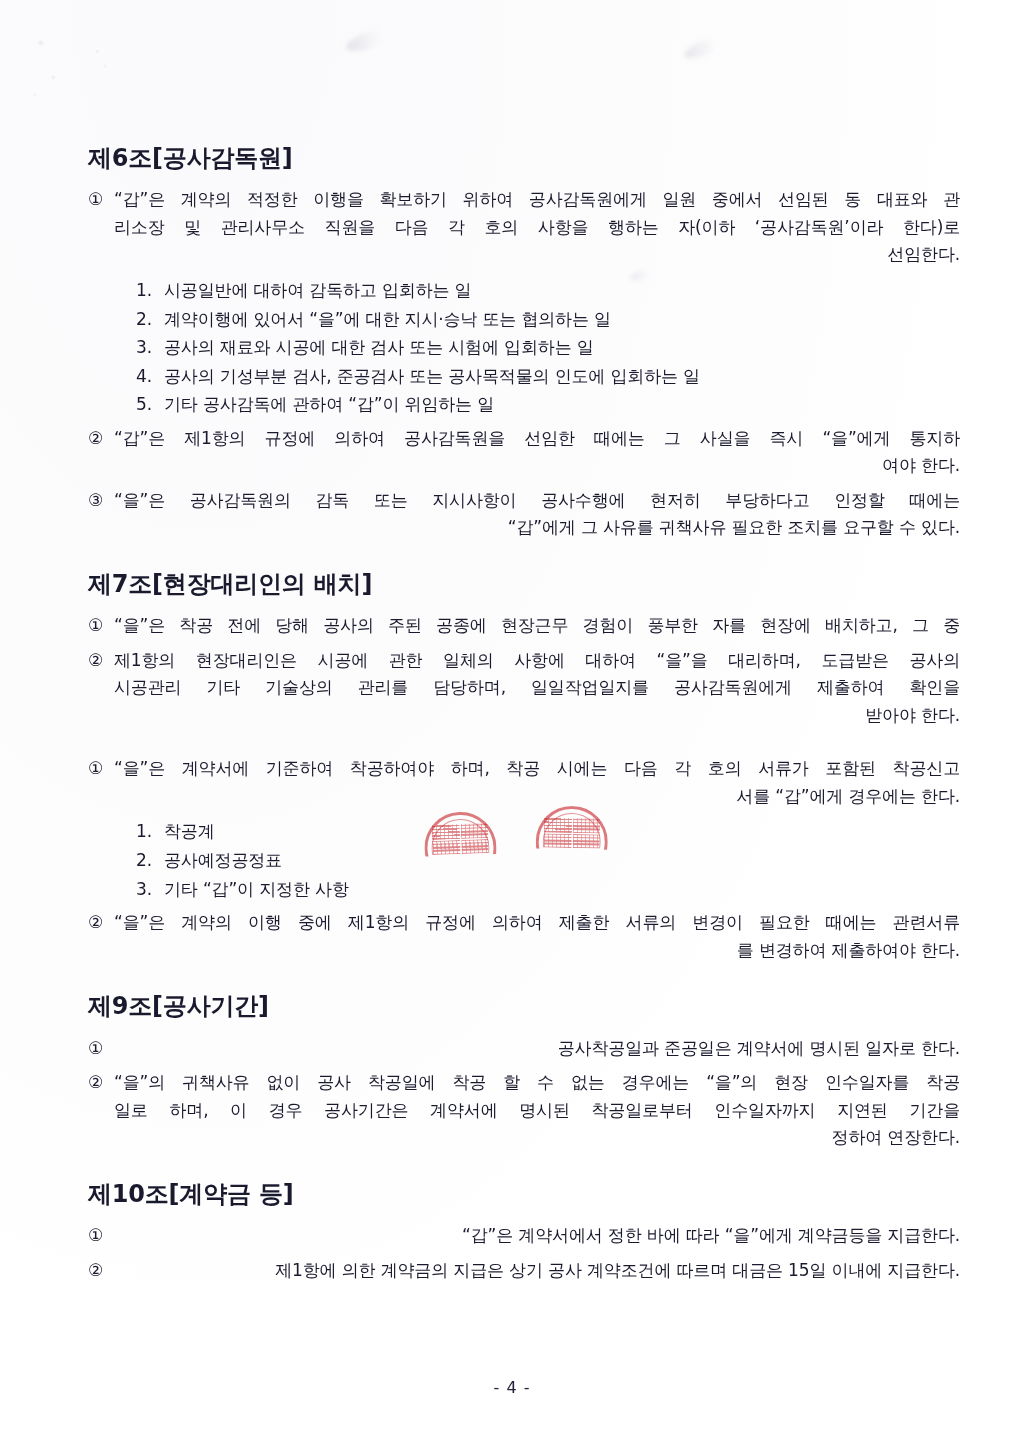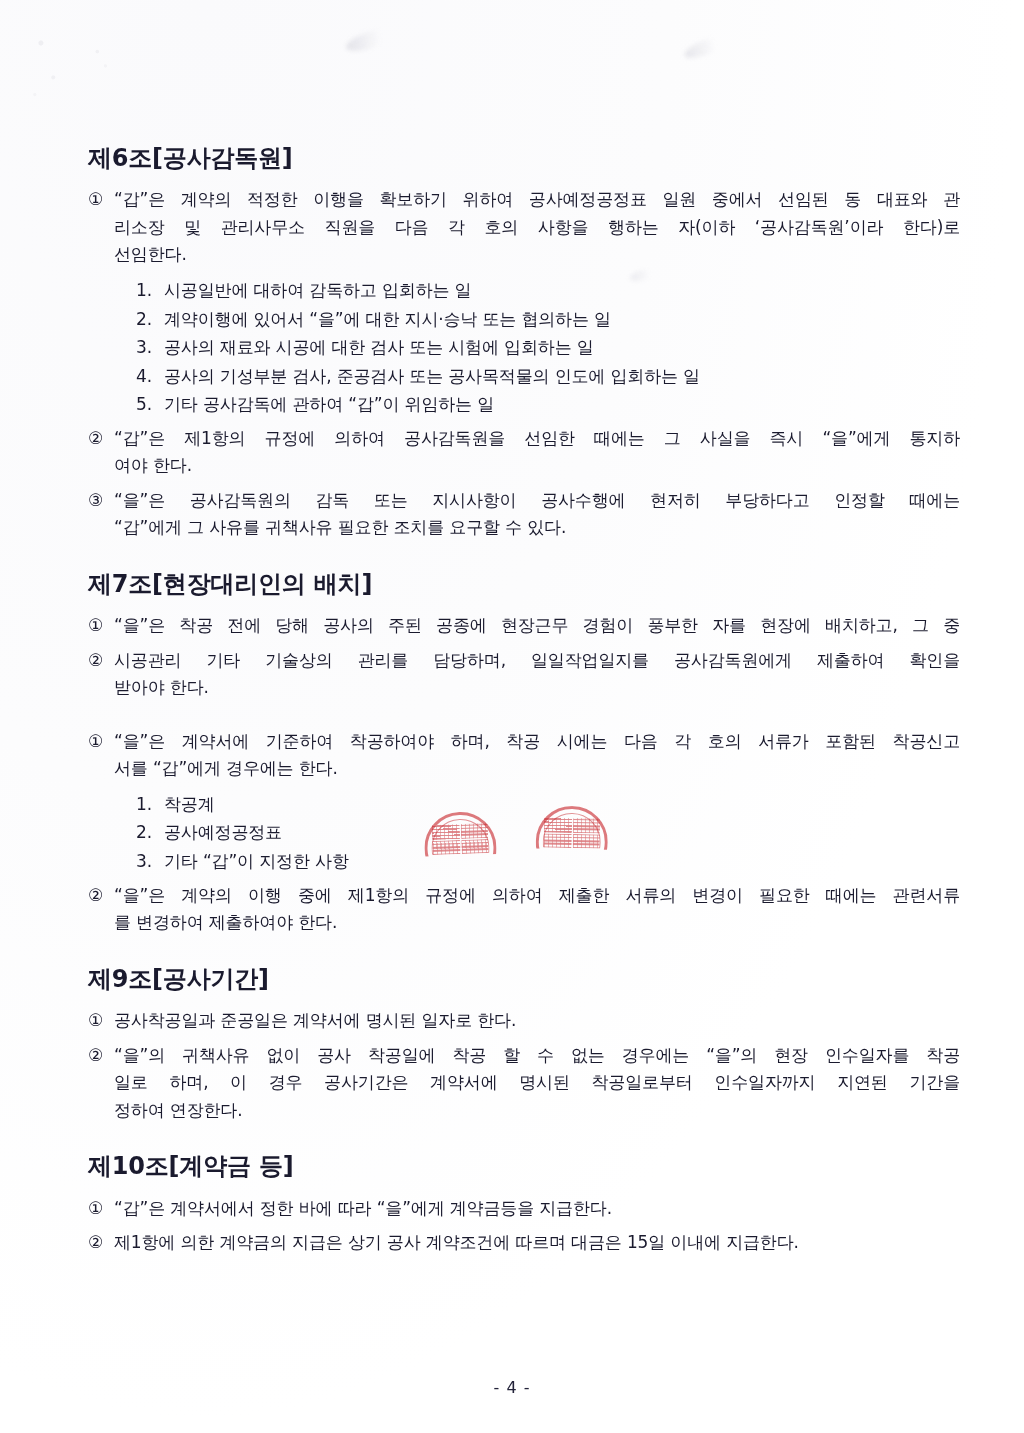--- a/index.html
+++ b/index.html
@@ -83,21 +83,21 @@
     text-align: justify;
     text-justify: inter-character;
     letter-spacing: -0.15px;
     word-break: keep-all;
   }
   .clause .ctext > span { display: block; }
   .clause .ctext > span.j {
     text-align: justify;
     text-align-last: justify;
   }
-  .clause .ctext > span.last { text-align: left; }
+  .clause .ctext > span.last { text-align: right; }
 
   .sublist {
     margin: 2px 0 6px 0;
     padding: 0;
     list-style: none;
   }
   .sublist li {
     display: flex;
     font-size: 17px;
     line-height: 1.68;
@@ -173,21 +173,21 @@
   <div class="smudge s3"></div>
 
   <div class="content">
 
     <section class="article">
       <h2 class="art-title">제6조[공사감독원]</h2>
 
       <div class="clause">
         <span class="marker">①</span>
         <span class="ctext">
-          <span class="j">“갑”은 계약의 적정한 이행을 확보하기 위하여 공사예정공정표 일원 중에서 선임된 동 대표와 관</span>
+          <span class="j">“갑”은 계약의 적정한 이행을 확보하기 위하여 공사감독원에게 일원 중에서 선임된 동 대표와 관</span>
           <span class="j">리소장 및 관리사무소 직원을 다음 각 호의 사항을 행하는 자(이하 ‘공사감독원’이라 한다)로</span>
           <span class="last">선임한다.</span>
         </span>
       </div>
 
       <ul class="sublist">
         <li>
           <span class="num">1.</span>
           <span class="stext">시공일반에 대하여 감독하고 입회하는 일</span>
         </li>
@@ -232,20 +232,21 @@
       <div class="clause">
         <span class="marker">①</span>
         <span class="ctext">
           <span class="j">“을”은 착공 전에 당해 공사의 주된 공종에 현장근무 경험이 풍부한 자를 현장에 배치하고, 그 중</span>
         </span>
       </div>
 
       <div class="clause">
         <span class="marker">②</span>
         <span class="ctext">
+          <span class="j">제1항의 현장대리인은 시공에 관한 일체의 사항에 대하여 “을”을 대리하며, 도급받은 공사의</span>
           <span class="j">시공관리 기타 기술상의 관리를 담당하며, 일일작업일지를 공사감독원에게 제출하여 확인을</span>
           <span class="last">받아야 한다.</span>
         </span>
       </div>
     </section>
 
     <section class="article">
 
       <div class="clause">
         <span class="marker">①</span>

